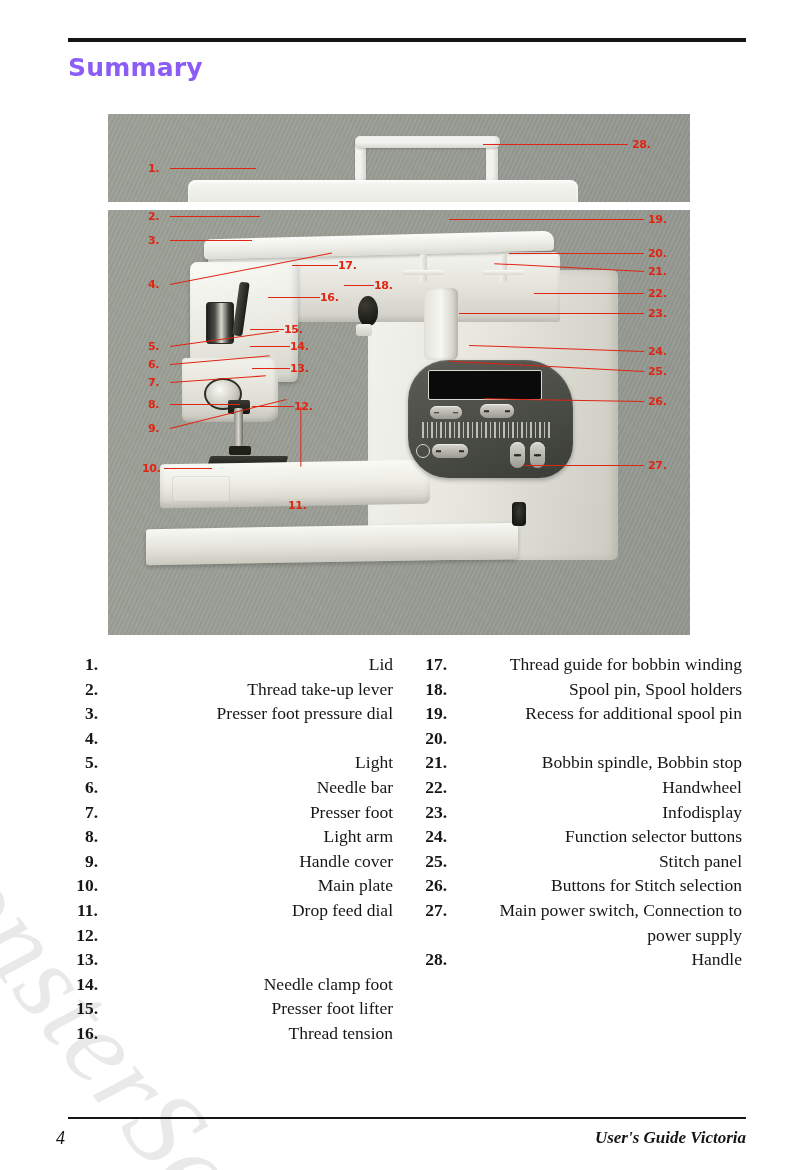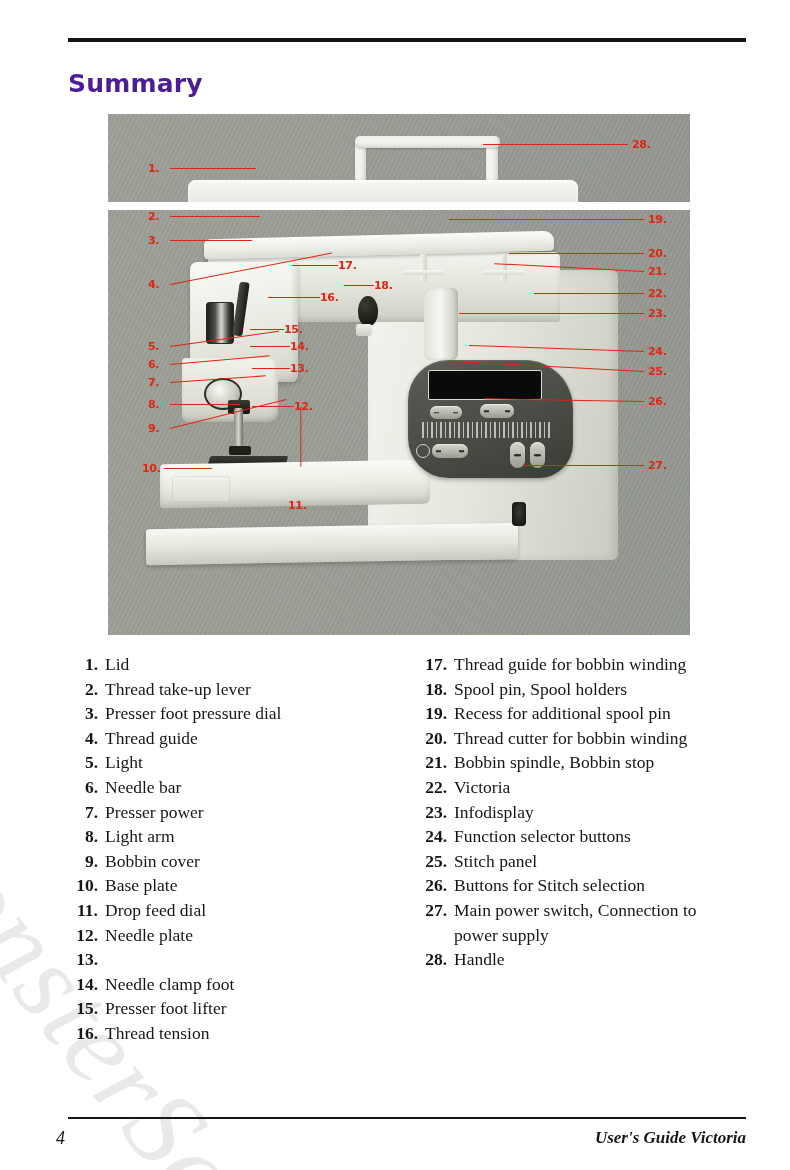--- a/index.html
+++ b/index.html
@@ -40,26 +40,26 @@
     left: 68px;
     top: 38px;
     width: 678px;
     height: 4px;
     background: #141414;
     z-index: 2;
   }
   #page-title {
     position: absolute;
     left: 68px;
-    top: 52px;
+    top: 36px;
     font-family: "DejaVu Sans", sans-serif;
     font-weight: bold;
     font-size: 25px;
     letter-spacing: 0.2px;
-    color: #4c1d95;
+    color: #8b5cf6;
     z-index: 2;
   }
 
   
   #figure {
     position: absolute;
     left: 108px;
     top: 114px;
     width: 582px;
     height: 521px;
@@ -314,20 +314,21 @@
   .legend-num {
     flex: 0 0 30px;
     text-align: right;
     font-weight: bold;
     padding-right: 7px;
     font-family: "Liberation Serif", serif;
   }
   .legend-text {
     flex: 1;
     font-family: "Liberation Serif", serif;
+    text-align: right;
   }
 
   
   #footer-rule {
     position: absolute;
     left: 68px;
     top: 1117px;
     width: 678px;
     height: 2.2px;
     background: #161616;
@@ -479,53 +480,51 @@
       <div class="legend-item">
         <span class="legend-num">2.</span>
         <span class="legend-text">Thread take-up lever</span>
       </div>
       <div class="legend-item">
         <span class="legend-num">3.</span>
         <span class="legend-text">Presser foot pressure dial</span>
       </div>
       <div class="legend-item">
         <span class="legend-num">4.</span>
-        <span class="legend-text">Thread guide</span>
       </div>
       <div class="legend-item">
         <span class="legend-num">5.</span>
         <span class="legend-text">Light</span>
       </div>
       <div class="legend-item">
         <span class="legend-num">6.</span>
         <span class="legend-text">Needle bar</span>
       </div>
       <div class="legend-item">
         <span class="legend-num">7.</span>
-        <span class="legend-text">Presser power</span>
+        <span class="legend-text">Presser foot</span>
       </div>
       <div class="legend-item">
         <span class="legend-num">8.</span>
         <span class="legend-text">Light arm</span>
       </div>
       <div class="legend-item">
         <span class="legend-num">9.</span>
-        <span class="legend-text">Bobbin cover</span>
+        <span class="legend-text">Handle cover</span>
       </div>
       <div class="legend-item">
         <span class="legend-num">10.</span>
-        <span class="legend-text">Base plate</span>
+        <span class="legend-text">Main plate</span>
       </div>
       <div class="legend-item">
         <span class="legend-num">11.</span>
         <span class="legend-text">Drop feed dial</span>
       </div>
       <div class="legend-item">
         <span class="legend-num">12.</span>
-        <span class="legend-text">Needle plate</span>
       </div>
       <div class="legend-item">
         <span class="legend-num">13.</span>
       </div>
       <div class="legend-item">
         <span class="legend-num">14.</span>
         <span class="legend-text">Needle clamp foot</span>
       </div>
       <div class="legend-item">
         <span class="legend-num">15.</span>
@@ -544,29 +543,28 @@
       <div class="legend-item">
         <span class="legend-num">18.</span>
         <span class="legend-text">Spool pin, Spool holders</span>
       </div>
       <div class="legend-item">
         <span class="legend-num">19.</span>
         <span class="legend-text">Recess for additional spool pin</span>
       </div>
       <div class="legend-item">
         <span class="legend-num">20.</span>
-        <span class="legend-text">Thread cutter for bobbin winding</span>
       </div>
       <div class="legend-item">
         <span class="legend-num">21.</span>
         <span class="legend-text">Bobbin spindle, Bobbin stop</span>
       </div>
       <div class="legend-item">
         <span class="legend-num">22.</span>
-        <span class="legend-text">Victoria</span>
+        <span class="legend-text">Handwheel</span>
       </div>
       <div class="legend-item">
         <span class="legend-num">23.</span>
         <span class="legend-text">Infodisplay</span>
       </div>
       <div class="legend-item">
         <span class="legend-num">24.</span>
         <span class="legend-text">Function selector buttons</span>
       </div>
       <div class="legend-item">

